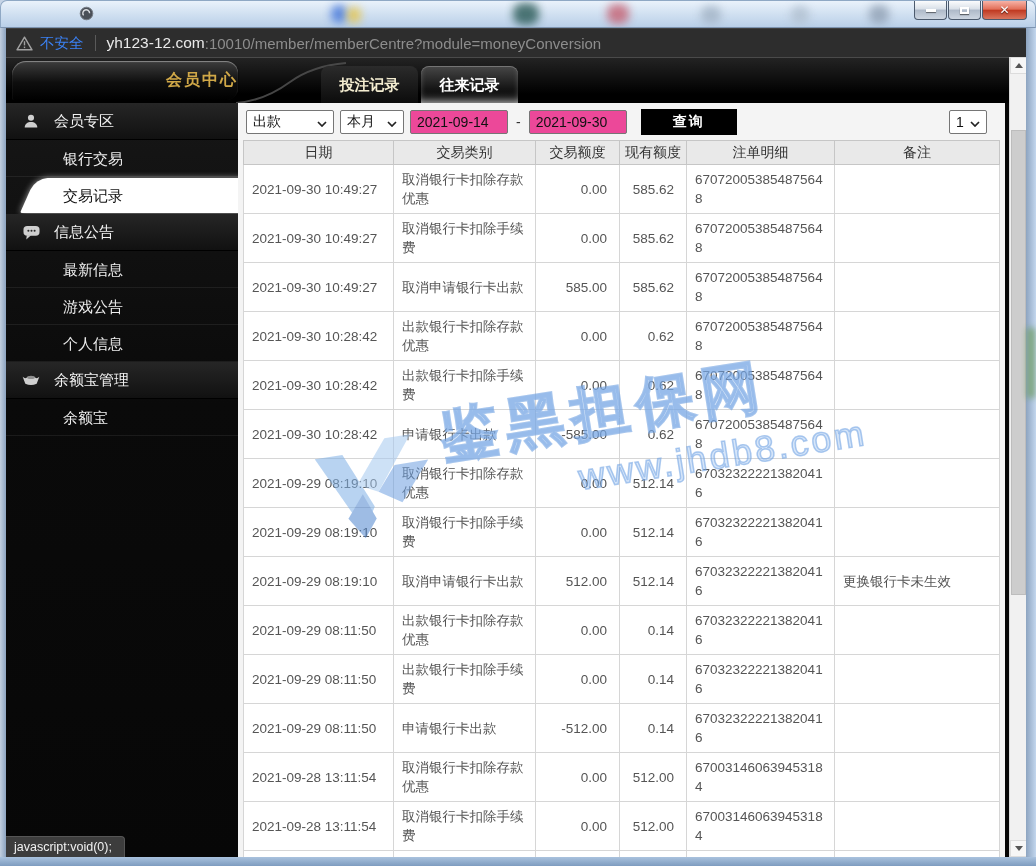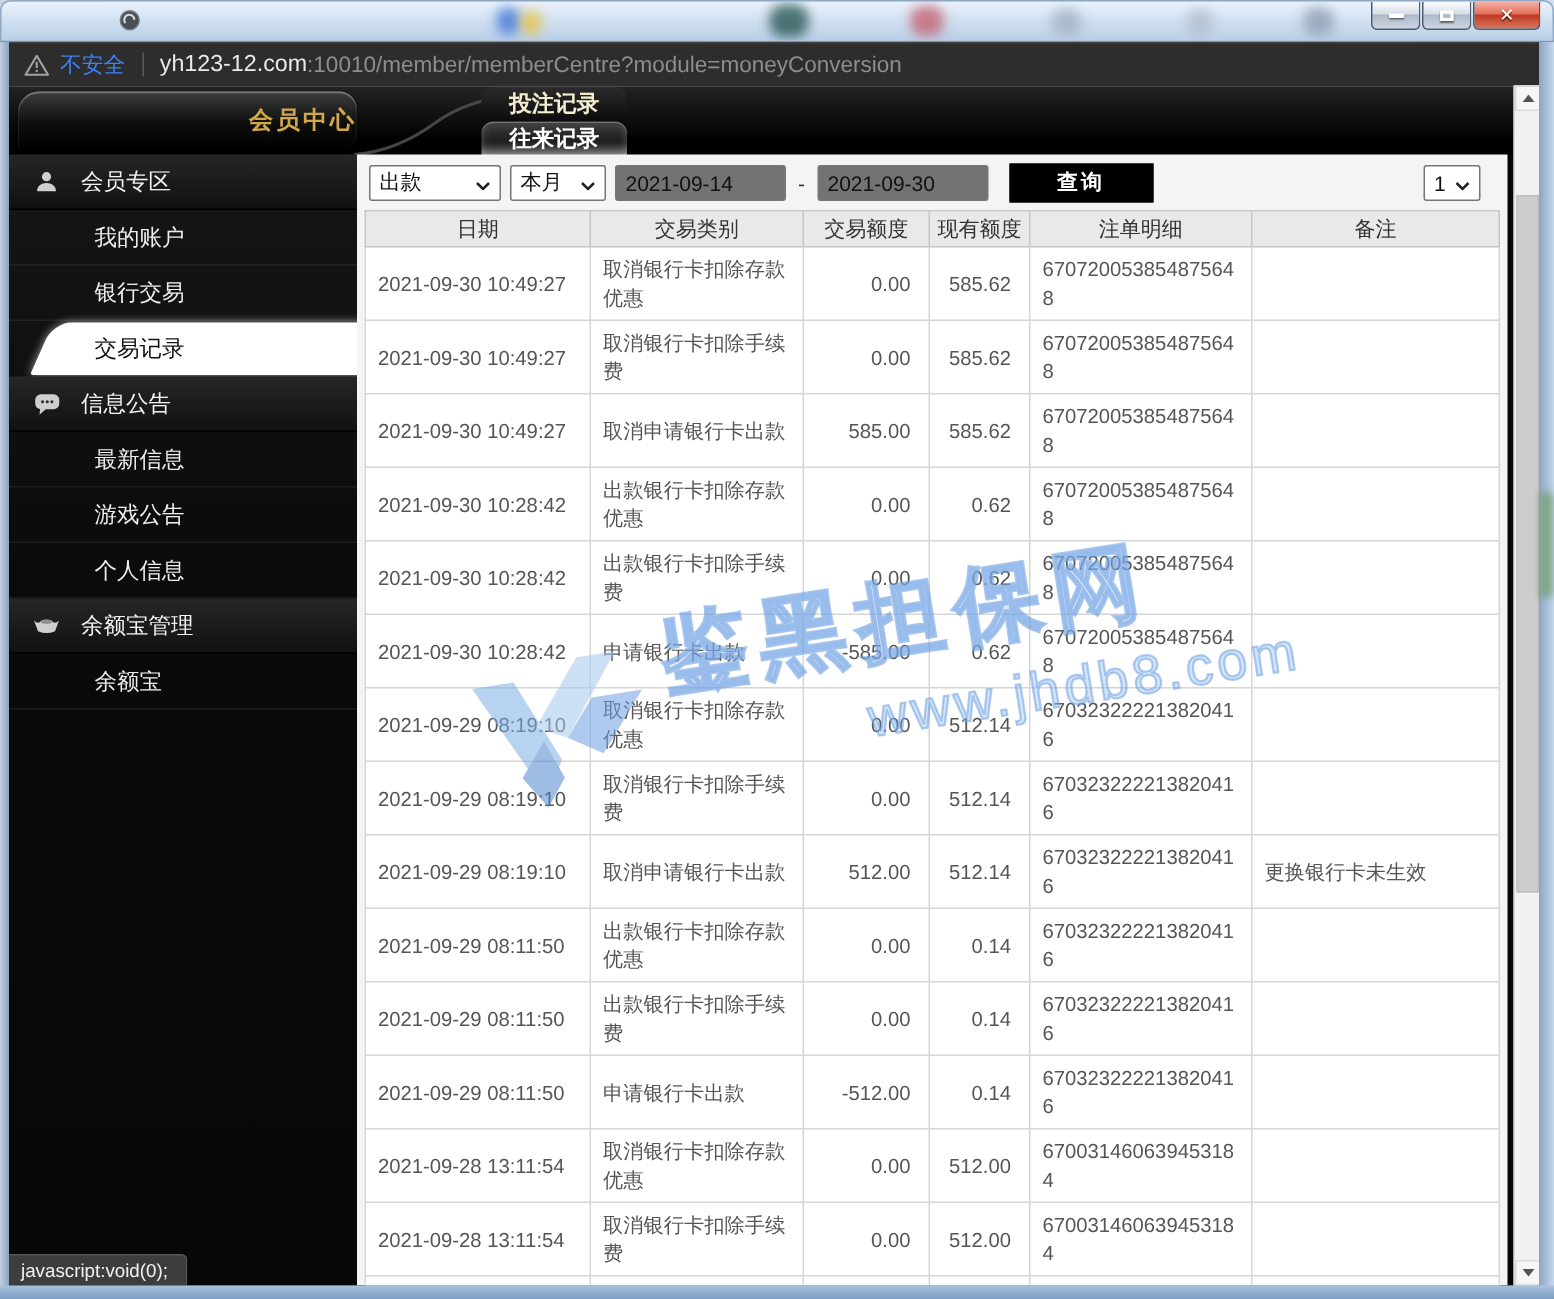--- a/index.html
+++ b/index.html
@@ -59,21 +59,21 @@
   
   .top-band{position:relative;height:46px;background:linear-gradient(#232323,#000 80%);border-top:1px solid #4a4a4a;}
   .side-header{
     position:absolute;left:6px;top:3px;width:226px;height:39px;border-radius:14px 12px 12px 3px;
     background:linear-gradient(180deg,#3d3d3d,#0e0e0e 55%,#000);
     box-shadow:inset 0 1px 1px rgba(255,255,255,.4),0 1px 2px #000;
     display:flex;align-items:center;justify-content:flex-end;
   }
   .side-header-title{color:#d0a848;font-size:16px;font-weight:bold;letter-spacing:2px;}
   .band-swoosh{position:absolute;left:230px;top:0;opacity:.9;}
-  .tabs{position:absolute;left:315px;top:0;height:46px;display:flex;align-items:flex-end;flex-direction:column;}
+  .tabs{position:absolute;left:315px;top:0;height:46px;display:flex;align-items:flex-end;}
   .tab{
     width:97px;height:38px;margin-right:3px;display:flex;align-items:center;justify-content:center;
     color:#f3ecd0;font-size:15px;font-weight:bold;border-radius:8px 8px 0 0;
     background:linear-gradient(#2b2b2b,#0b0b0b);
   }
   .tab.active{
     color:#ffffff;background:linear-gradient(#474747,#151515 60%,#0a0a0a);
     box-shadow:inset 0 -7px 10px -5px rgba(255,255,255,.85),inset 0 1px 0 rgba(255,255,255,.25);
   }
 
@@ -103,21 +103,21 @@
   .filterbar{height:37px;display:flex;align-items:center;padding:0 8px;gap:6px;}
   .select{
     height:24px;border:1px solid #767676;border-radius:2px;background:#fff;
     display:flex;align-items:center;justify-content:space-between;padding:0 6px;
     font-size:14px;color:#111;
   }
   .sel-type{width:88px;}
   .sel-period{width:64px;}
   .sel-page{width:38px;margin-left:auto;margin-right:10px;}
   .date-input{
-    width:114px;height:24px;border:1px solid #767676;border-radius:2px;background:#737373;
+    width:98px;height:24px;border:1px solid #767676;border-radius:2px;background:#ec4899;
     font-size:14px;color:#111;padding:0 6px;font-family:"Liberation Sans","DejaVu Sans",sans-serif;
   }
   .dash{color:#333;font-size:14px;margin:0 2px;}
   .search-btn{
     height:26px;width:96px;margin-left:8px;background:#000;color:#fff;border:1px solid #000;
     font-size:14px;font-weight:bold;letter-spacing:2px;font-family:inherit;
   }
   .table-wrap{margin:0 5px;}
   table{width:100%;border-collapse:collapse;table-layout:fixed;background:#fff;}
   th{
@@ -223,21 +223,20 @@
       <div class="sidebar" data-interactable="false">
           <div class="side-section" data-interactable="true">
             <span class="side-icon" data-interactable="false">
               <svg width="18" height="18" viewBox="0 0 20 20">
                 <circle cx="10" cy="6.4" r="3.4" fill="#cfcfcf"></circle>
                 <path d="M3 17.2c0-3.9 3.1-6.1 7-6.1s7 2.2 7 6.1z" fill="#cfcfcf"></path>
               </svg>
             </span>
             <span data-interactable="false">会员专区</span>
           </div>
-          <div class="side-item" data-interactable="true"><span class="side-item-label" data-interactable="false">我的账户</span></div>
           <div class="side-item" data-interactable="true"><span class="side-item-label" data-interactable="false">银行交易</span></div>
           <div class="side-item active" data-interactable="true"><span class="active-bg" data-interactable="false"></span><span class="side-item-label" data-interactable="false">交易记录</span></div>
           <div class="side-section" data-interactable="true">
             <span class="side-icon" data-interactable="false">
               <svg width="19" height="17" viewBox="0 0 20 18">
                 <rect x="1.5" y="2" width="17" height="10.5" rx="4" fill="#cfcfcf"></rect>
                 <path d="M5 12l-.5 4.4 5-4.4z" fill="#cfcfcf"></path>
                 <circle cx="6.7" cy="7.2" r="1.1" fill="#2a2a2a"></circle>
                 <circle cx="10" cy="7.2" r="1.1" fill="#2a2a2a"></circle>
                 <circle cx="13.3" cy="7.2" r="1.1" fill="#2a2a2a"></circle>

